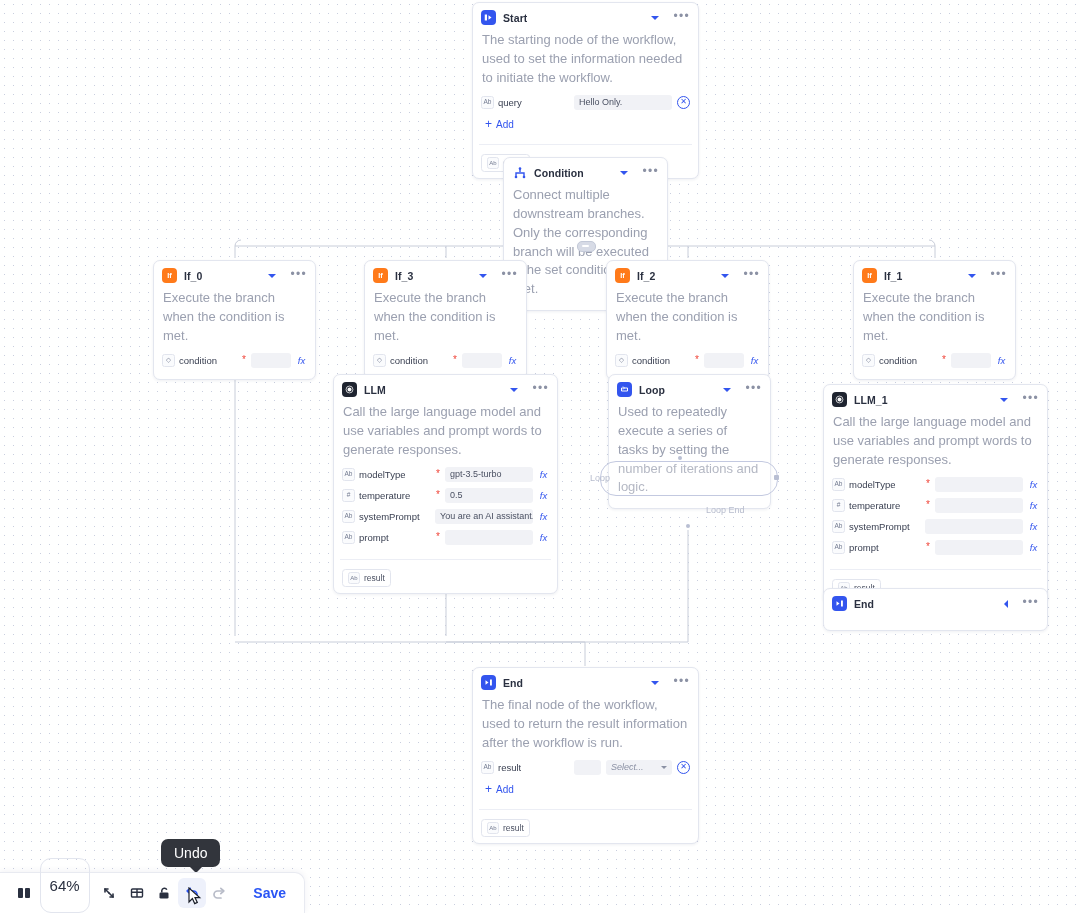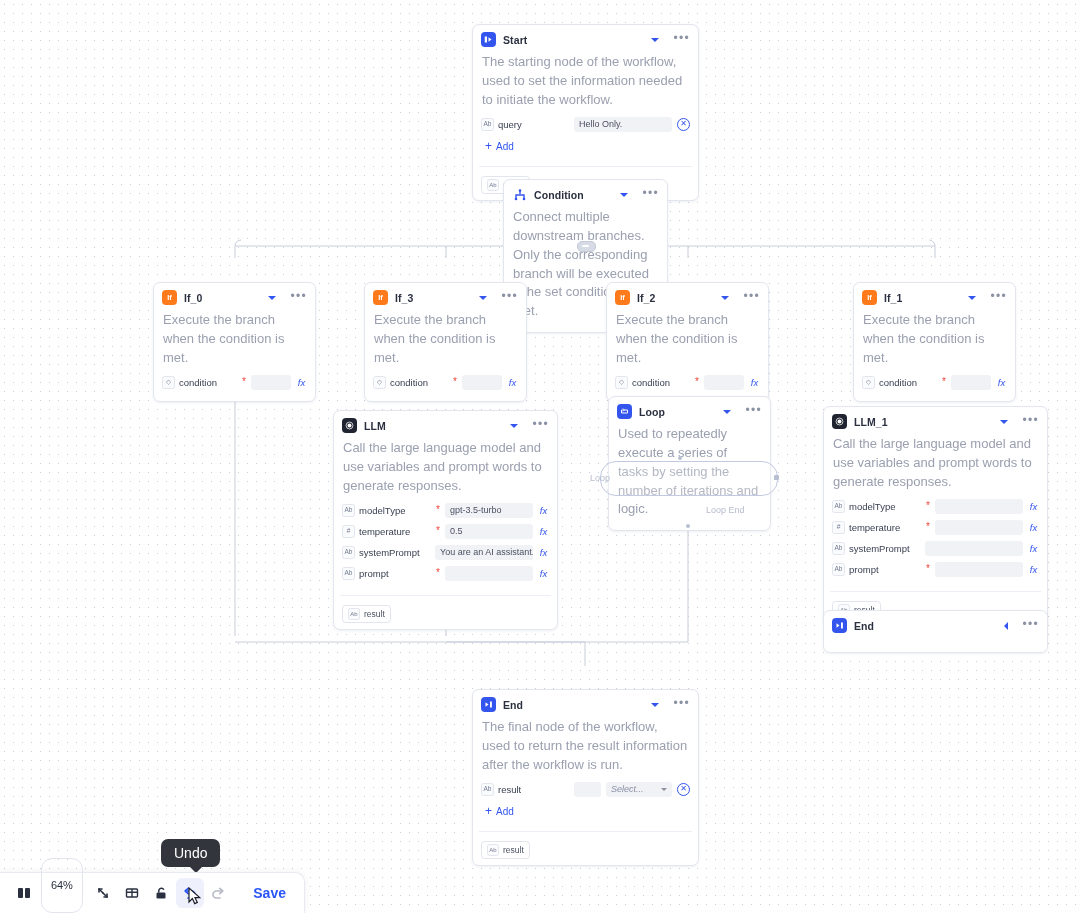--- a/index.html
+++ b/index.html
@@ -17,21 +17,20 @@
   .edges{position:absolute;inset:0;pointer-events:none;}
 
   
   .node{
     position:absolute;
     background:#ffffff;
     border:1px solid #e3e6ef;
     border-radius:7px;
     box-shadow:0 1px 3px rgba(30,40,80,.07);
     box-sizing:border-box;
-    margin-top:22px;
   }
   .node-head{
     display:flex;align-items:center;gap:7px;
     padding:7px 8px 6px 8px;
   }
   .nicon{
     width:15px;height:15px;border-radius:4px;flex:0 0 auto;
     display:flex;align-items:center;justify-content:center;
     color:#fff;font-size:7.5px;font-weight:bold;line-height:1;
   }
@@ -127,21 +126,21 @@
     box-shadow:0 -1px 6px rgba(30,40,80,.06);
     display:flex;align-items:center;gap:0px;padding:0 10px;box-sizing:border-box;
   }
   .tbtn{
     width:30px;height:30px;display:flex;align-items:center;justify-content:center;
     border-radius:6px;cursor:pointer;position:relative;
   }
   .zoomchip{
     border:1px solid #e2e5ee;border-radius:11px;height:21px;
     display:flex;align-items:center;justify-content:center;
-    font-size:11px;color:#2a3040;padding:16px 9px;margin:0 6px 16px 2px;cursor:pointer;font-weight:500;
+    font-size:15px;color:#2a3040;padding:16px 9px;margin:0 6px 16px 2px;cursor:pointer;font-weight:500;
   }
   .savebtn{
     color:#2a55f5;font-size:14px;font-weight:bold;cursor:pointer;
     margin-left:12px;padding:4px 8px;
   }
   .tip{
     position:absolute;left:161px;bottom:46px;
     background:#32353c;color:#ffffff;border-radius:7px;
     padding:7px 13px;font-size:14px;line-height:1;
   }
@@ -332,21 +331,21 @@
           <span class="tchip">◇</span>
           <span class="fname">condition</span>
         </span>
         <span class="req">*</span>
         <span class="finput empty"></span>
         <span class="fx">fx</span>
       </div>
     </div>
   </div>
 
-  <div class="node" style="left:333px;top:388px;width:225px;">
+  <div class="node" style="left:333px;top:374px;width:225px;">
     <div class="node-head">
       <span class="nicon" style="background:#1f2430;">
         <svg width="9" height="9" viewBox="0 0 12 12">
             <circle cx="6" cy="6" r="2.6" fill="#fff"></circle>
             <circle cx="6" cy="6" r="4.6" fill="none" stroke="#fff" stroke-width="1"></circle>
           </svg>
       </span>
       <span class="ntitle">LLM</span>
       <span class="nhead-sp"></span>
       <span class="caret"></span>

